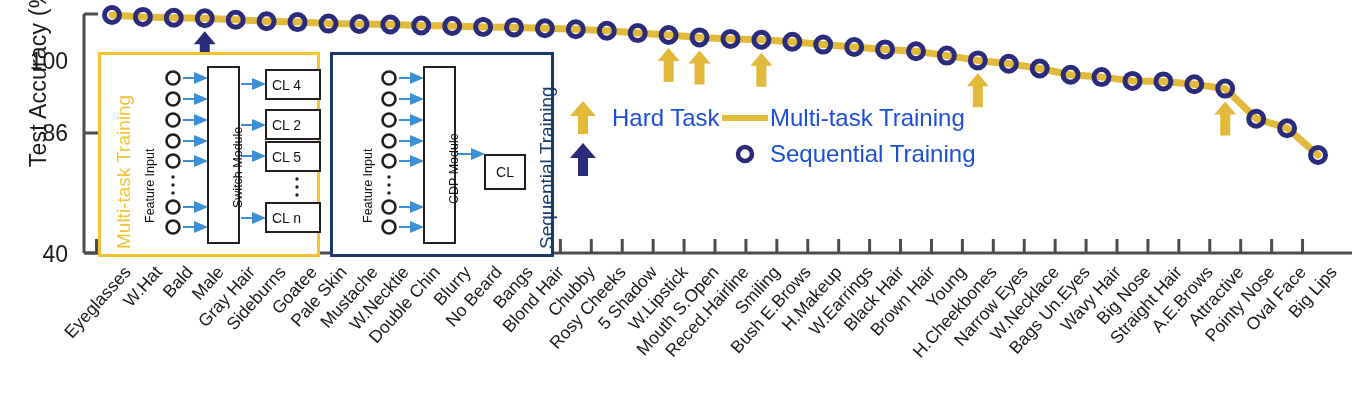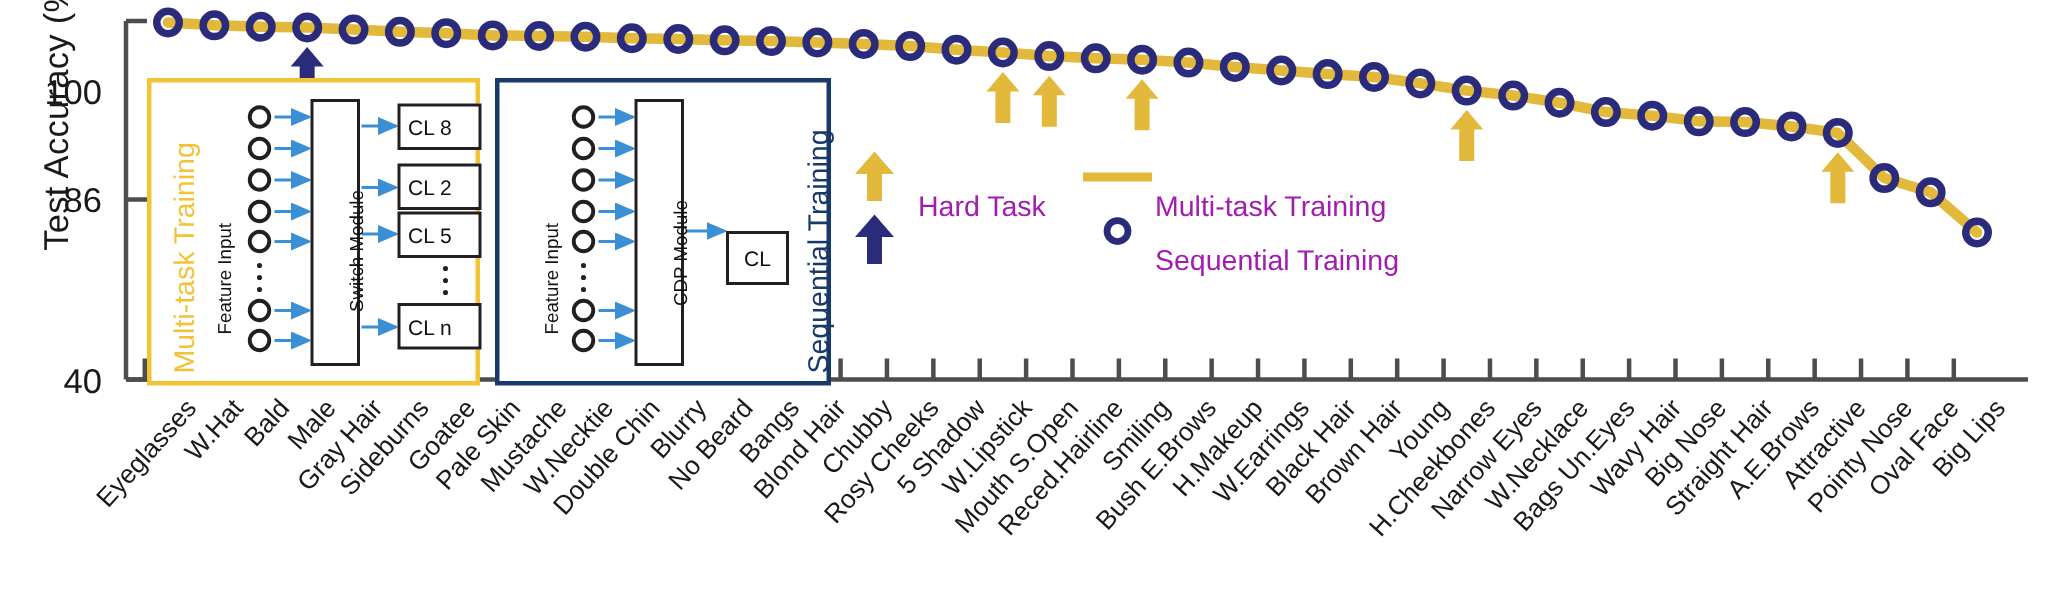--- a/index.html
+++ b/index.html
@@ -39,21 +39,21 @@
   }
   .modlabel{
     position:absolute;white-space:nowrap;font-size:12.5px;color:#111;
     transform-origin:left top;transform:rotate(-90deg);
   }
   .clbox{
     position:absolute;box-sizing:border-box;border:2.6px solid #231f20;background:#fff;
     font-size:14px;display:flex;align-items:center;padding-left:5px;color:#111;
   }
   
-  .lg{position:absolute;font-size:19px;color:#a21caf;white-space:nowrap;margin-top:24px;}
+  .lg{position:absolute;font-size:24px;color:#1d4ed8;white-space:nowrap;}
 </style>
 </head>
 <body>
 
 <div id="root">
 
   <div class="ylabel">Test Accuracy (%)</div>
 
   <div class="ytick" style="left:6px;top:2px;margin-top:46px;">100</div>
   <div class="ytick" style="left:6px;top:120px;">86</div>
@@ -265,21 +265,21 @@
         <circle cx="196" cy="124" r="1.7"></circle>
         <circle cx="196" cy="132" r="1.7"></circle>
         <circle cx="196" cy="140" r="1.7"></circle>
       </g>
     </svg>
 
     <div class="modbox" style="left:106px;top:11px;width:33px;height:178px;">
       <div class="modlabel" style="left:22px;top:140px;">Switch Module</div>
     </div>
 
-    <div class="clbox" style="left:164px;top:14px;width:56px;height:31px;">CL 8</div>
+    <div class="clbox" style="left:164px;top:14px;width:56px;height:31px;">CL 4</div>
     <div class="clbox" style="left:164px;top:54px;width:56px;height:31px;">CL 2</div>
     <div class="clbox" style="left:164px;top:86px;width:56px;height:31px;">CL 5</div>
     <div class="clbox" style="left:164px;top:147px;width:56px;height:31px;">CL n</div>
   </div>
 
   <div class="inset inset-sq">
     <div class="vtitle sq">Sequential Training</div>
     <div class="vsmall" style="left:28px;top:168px;">Feature Input</div>
 
     <svg width="218" height="199" style="position:absolute;left:0;top:0;">

